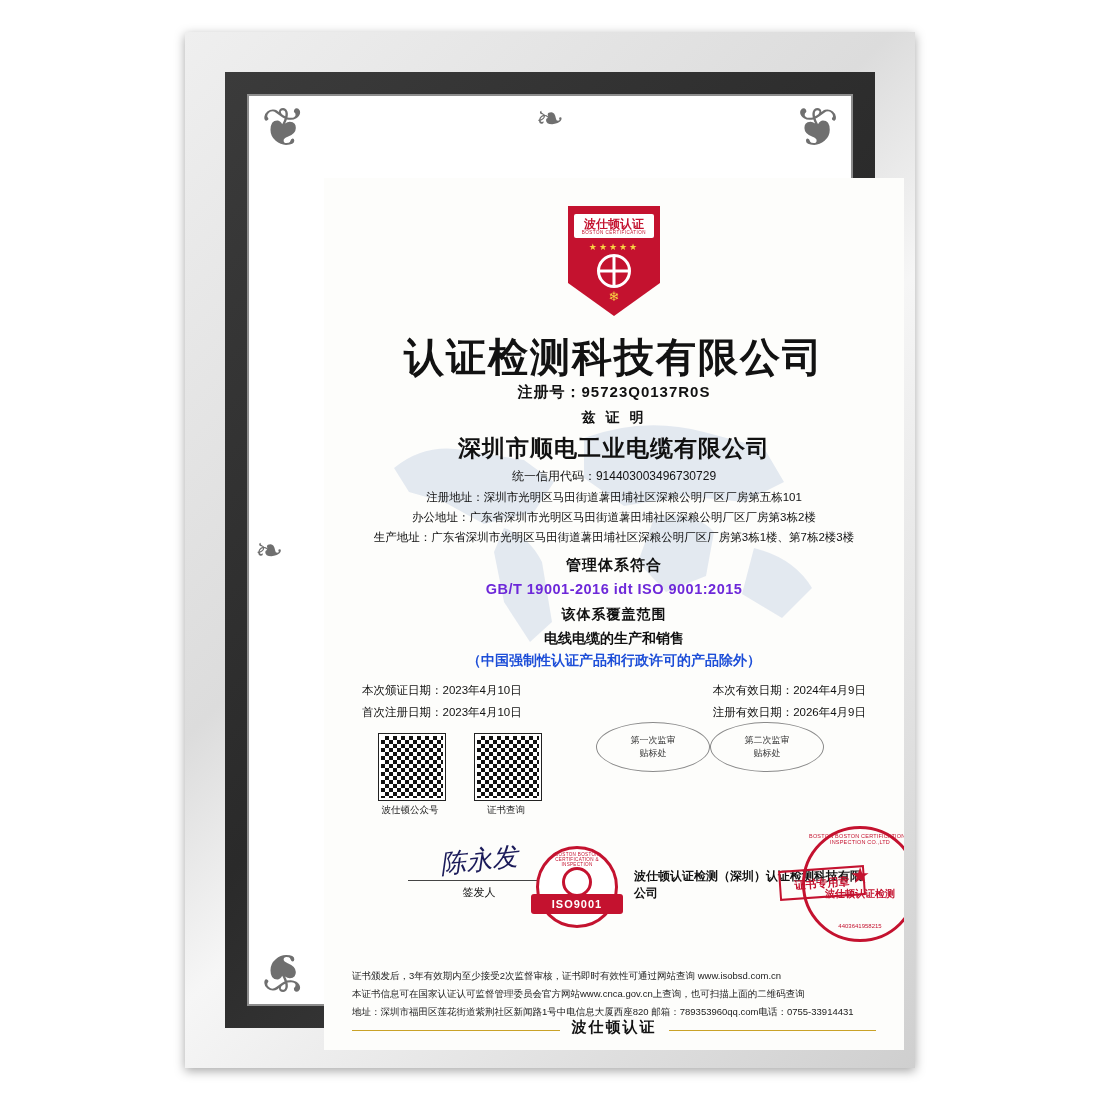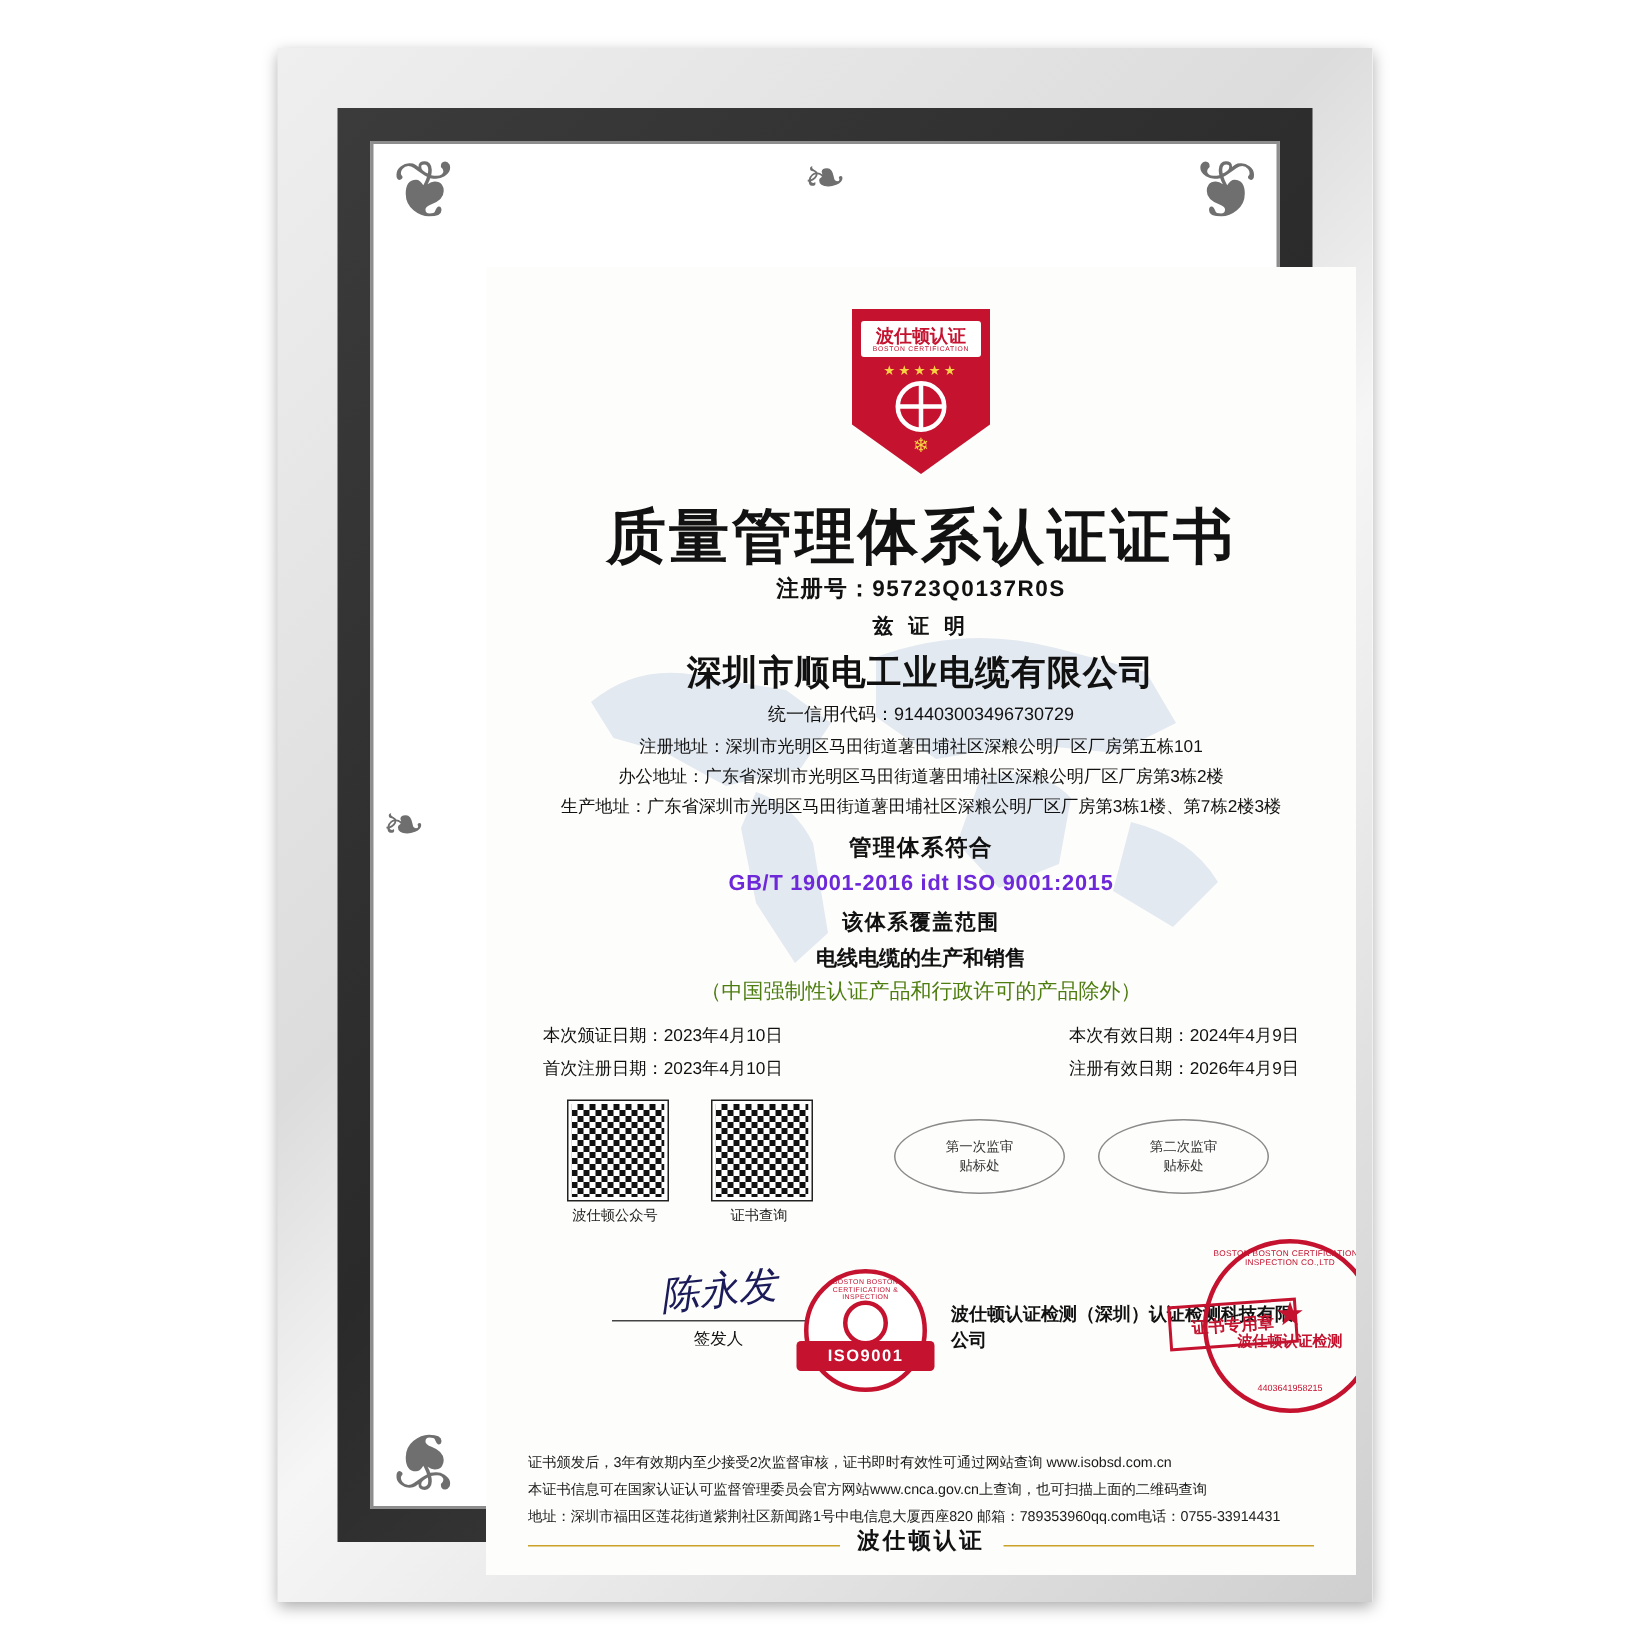--- a/index.html
+++ b/index.html
@@ -100,36 +100,36 @@
   .company{position:absolute;top:255px;width:100%;text-align:center;font-size:23px;font-weight:bold;color:#111;letter-spacing:1px;}
   .credit{position:absolute;top:290px;width:100%;text-align:center;font-size:12px;color:#111;}
   .addr{position:absolute;width:100%;text-align:center;font-size:11.5px;color:#111;}
   .addr1{top:312px;}
   .addr2{top:332px;}
   .addr3{top:352px;}
   .sys-conform{position:absolute;top:378px;width:100%;text-align:center;font-size:15px;font-weight:bold;color:#111;letter-spacing:1px;}
   .standard{position:absolute;top:403px;width:100%;text-align:center;font-size:14.5px;font-weight:bold;color:#6d28d9;letter-spacing:.5px;}
   .scope-title{position:absolute;top:428px;width:100%;text-align:center;font-size:14px;font-weight:bold;color:#111;letter-spacing:1px;}
   .scope1{position:absolute;top:452px;width:100%;text-align:center;font-size:14px;font-weight:bold;color:#111;}
-  .scope2{position:absolute;top:474px;width:100%;text-align:center;font-size:14px;font-weight:normal;color:#4d7c0f;}
+  .scope2{position:absolute;top:474px;width:100%;text-align:center;font-size:14px;font-weight:bold;color:#1d4ed8;}
 
   .dates{position:absolute;top:505px;left:38px;width:504px;font-size:11.5px;color:#111;}
   .dates .row{display:flex;justify-content:space-between;margin-bottom:7px;}
   .dates .cell{white-space:nowrap;}
 
   
   .qrblock{position:absolute;top:556px;left:55px;width:200px;display:flex;gap:34px;}
   .qr{width:62px;}
   .qr .code{width:62px;height:62px;background:
      repeating-conic-gradient(#111 0% 25%, #fff 0% 50%) 0 0/8px 8px;
      border:2px solid #fff;outline:1px solid #222;}
   .qr .cap{text-align:center;font-size:9.5px;color:#222;margin-top:4px;}
 
   
-  .ovals{position:absolute;top:568px;left:272px;width:260px;display:flex;gap:22px;}
+  .ovals{position:absolute;top:544px;left:272px;width:260px;display:flex;}
   .oval{
     width:112px;height:48px;border:1px solid #8a8a8a;border-radius:50%;
     display:flex;flex-direction:column;align-items:center;justify-content:center;
     font-size:9px;color:#333;line-height:13px;text-align:center;
   }
 
   
   .sig{position:absolute;top:665px;left:70px;width:170px;text-align:center;}
   .sig .scribble{
     font-size:26px;color:#1b1b5a;font-style:italic;
@@ -237,21 +237,21 @@
               <div class="shield-band">
                 <b>波仕顿认证</b>
                 <i>BOSTON CERTIFICATION</i>
               </div>
               <div class="stars">★★★★★</div>
               <div class="wheel"></div>
               <div class="laurel">❄</div>
             </div>
           </div>
 
-          <h1 class="title">质量管理体系认证证书</h1>
+          <h1 class="title">认证检测科技有限公司</h1>
 
           <div class="reg-no">
             <span>注册号：</span><span>95723Q0137R0S</span>
           </div>
 
           <div class="zheng">兹  证  明</div>
           <div class="company">深圳市顺电工业电缆有限公司</div>
           <div class="credit">统一信用代码：914403003496730729</div>
 
           <div class="addr addr1">注册地址：深圳市光明区马田街道薯田埔社区深粮公明厂区厂房第五栋101</div>

